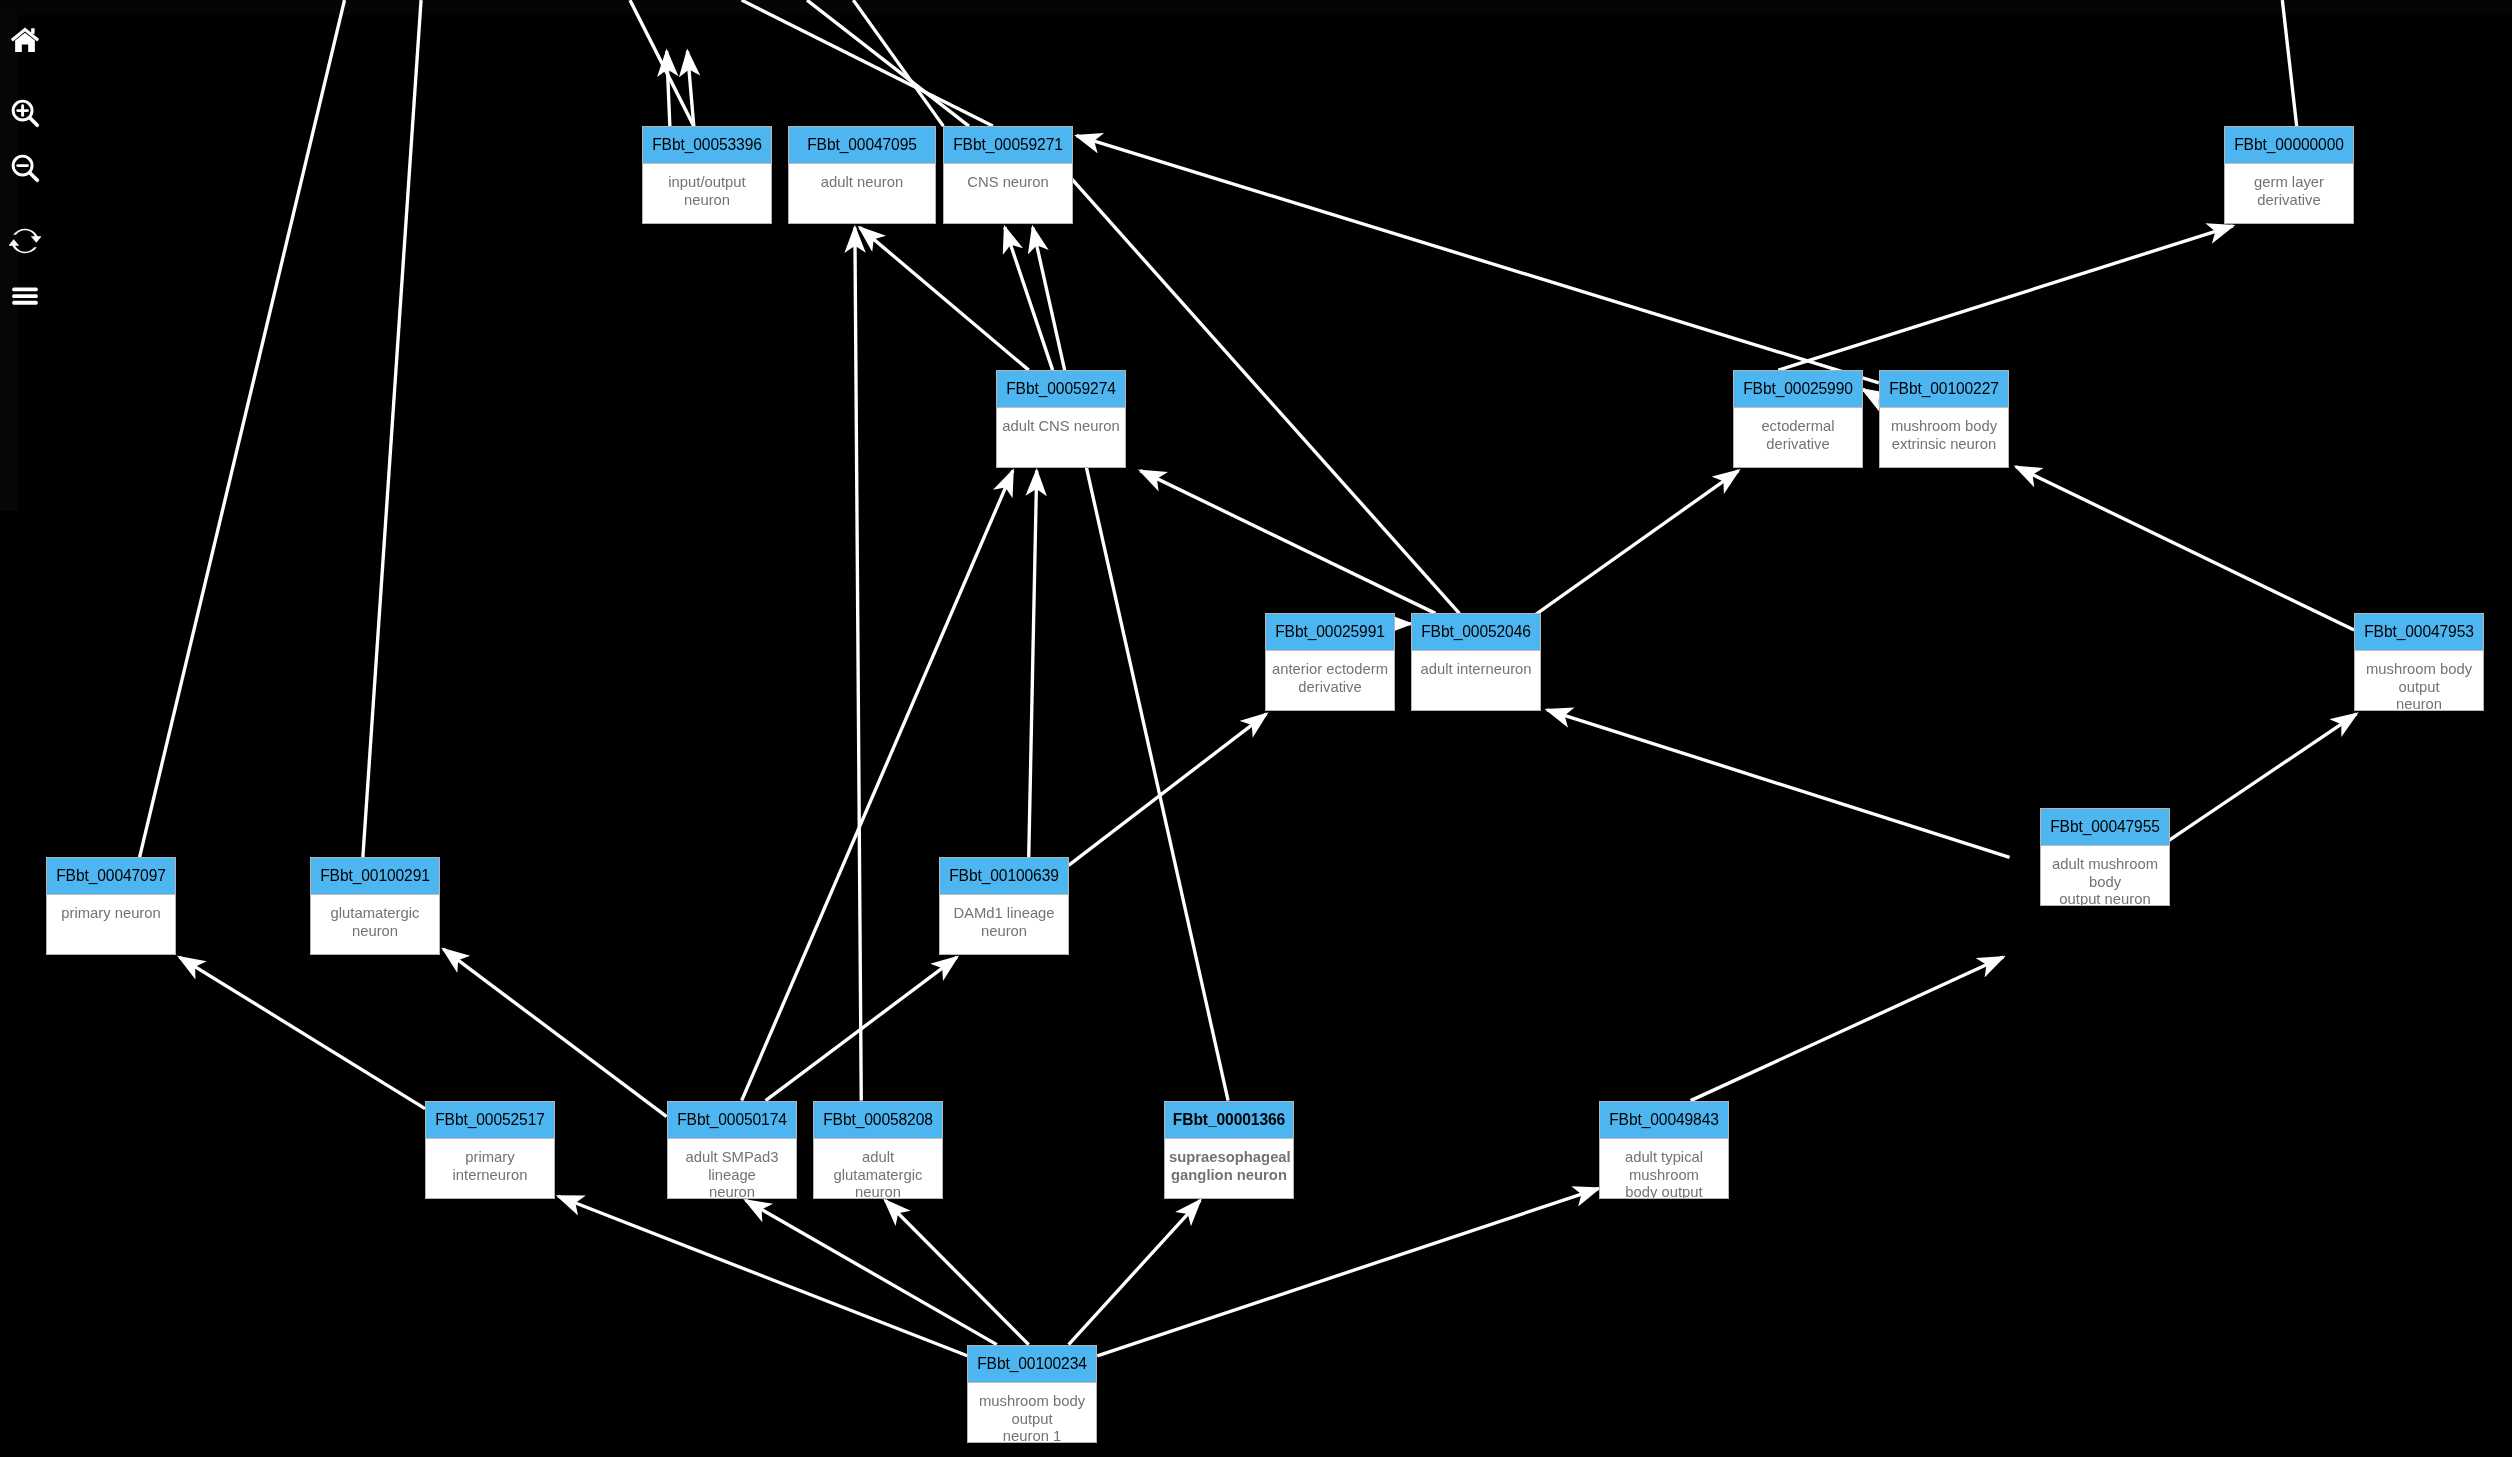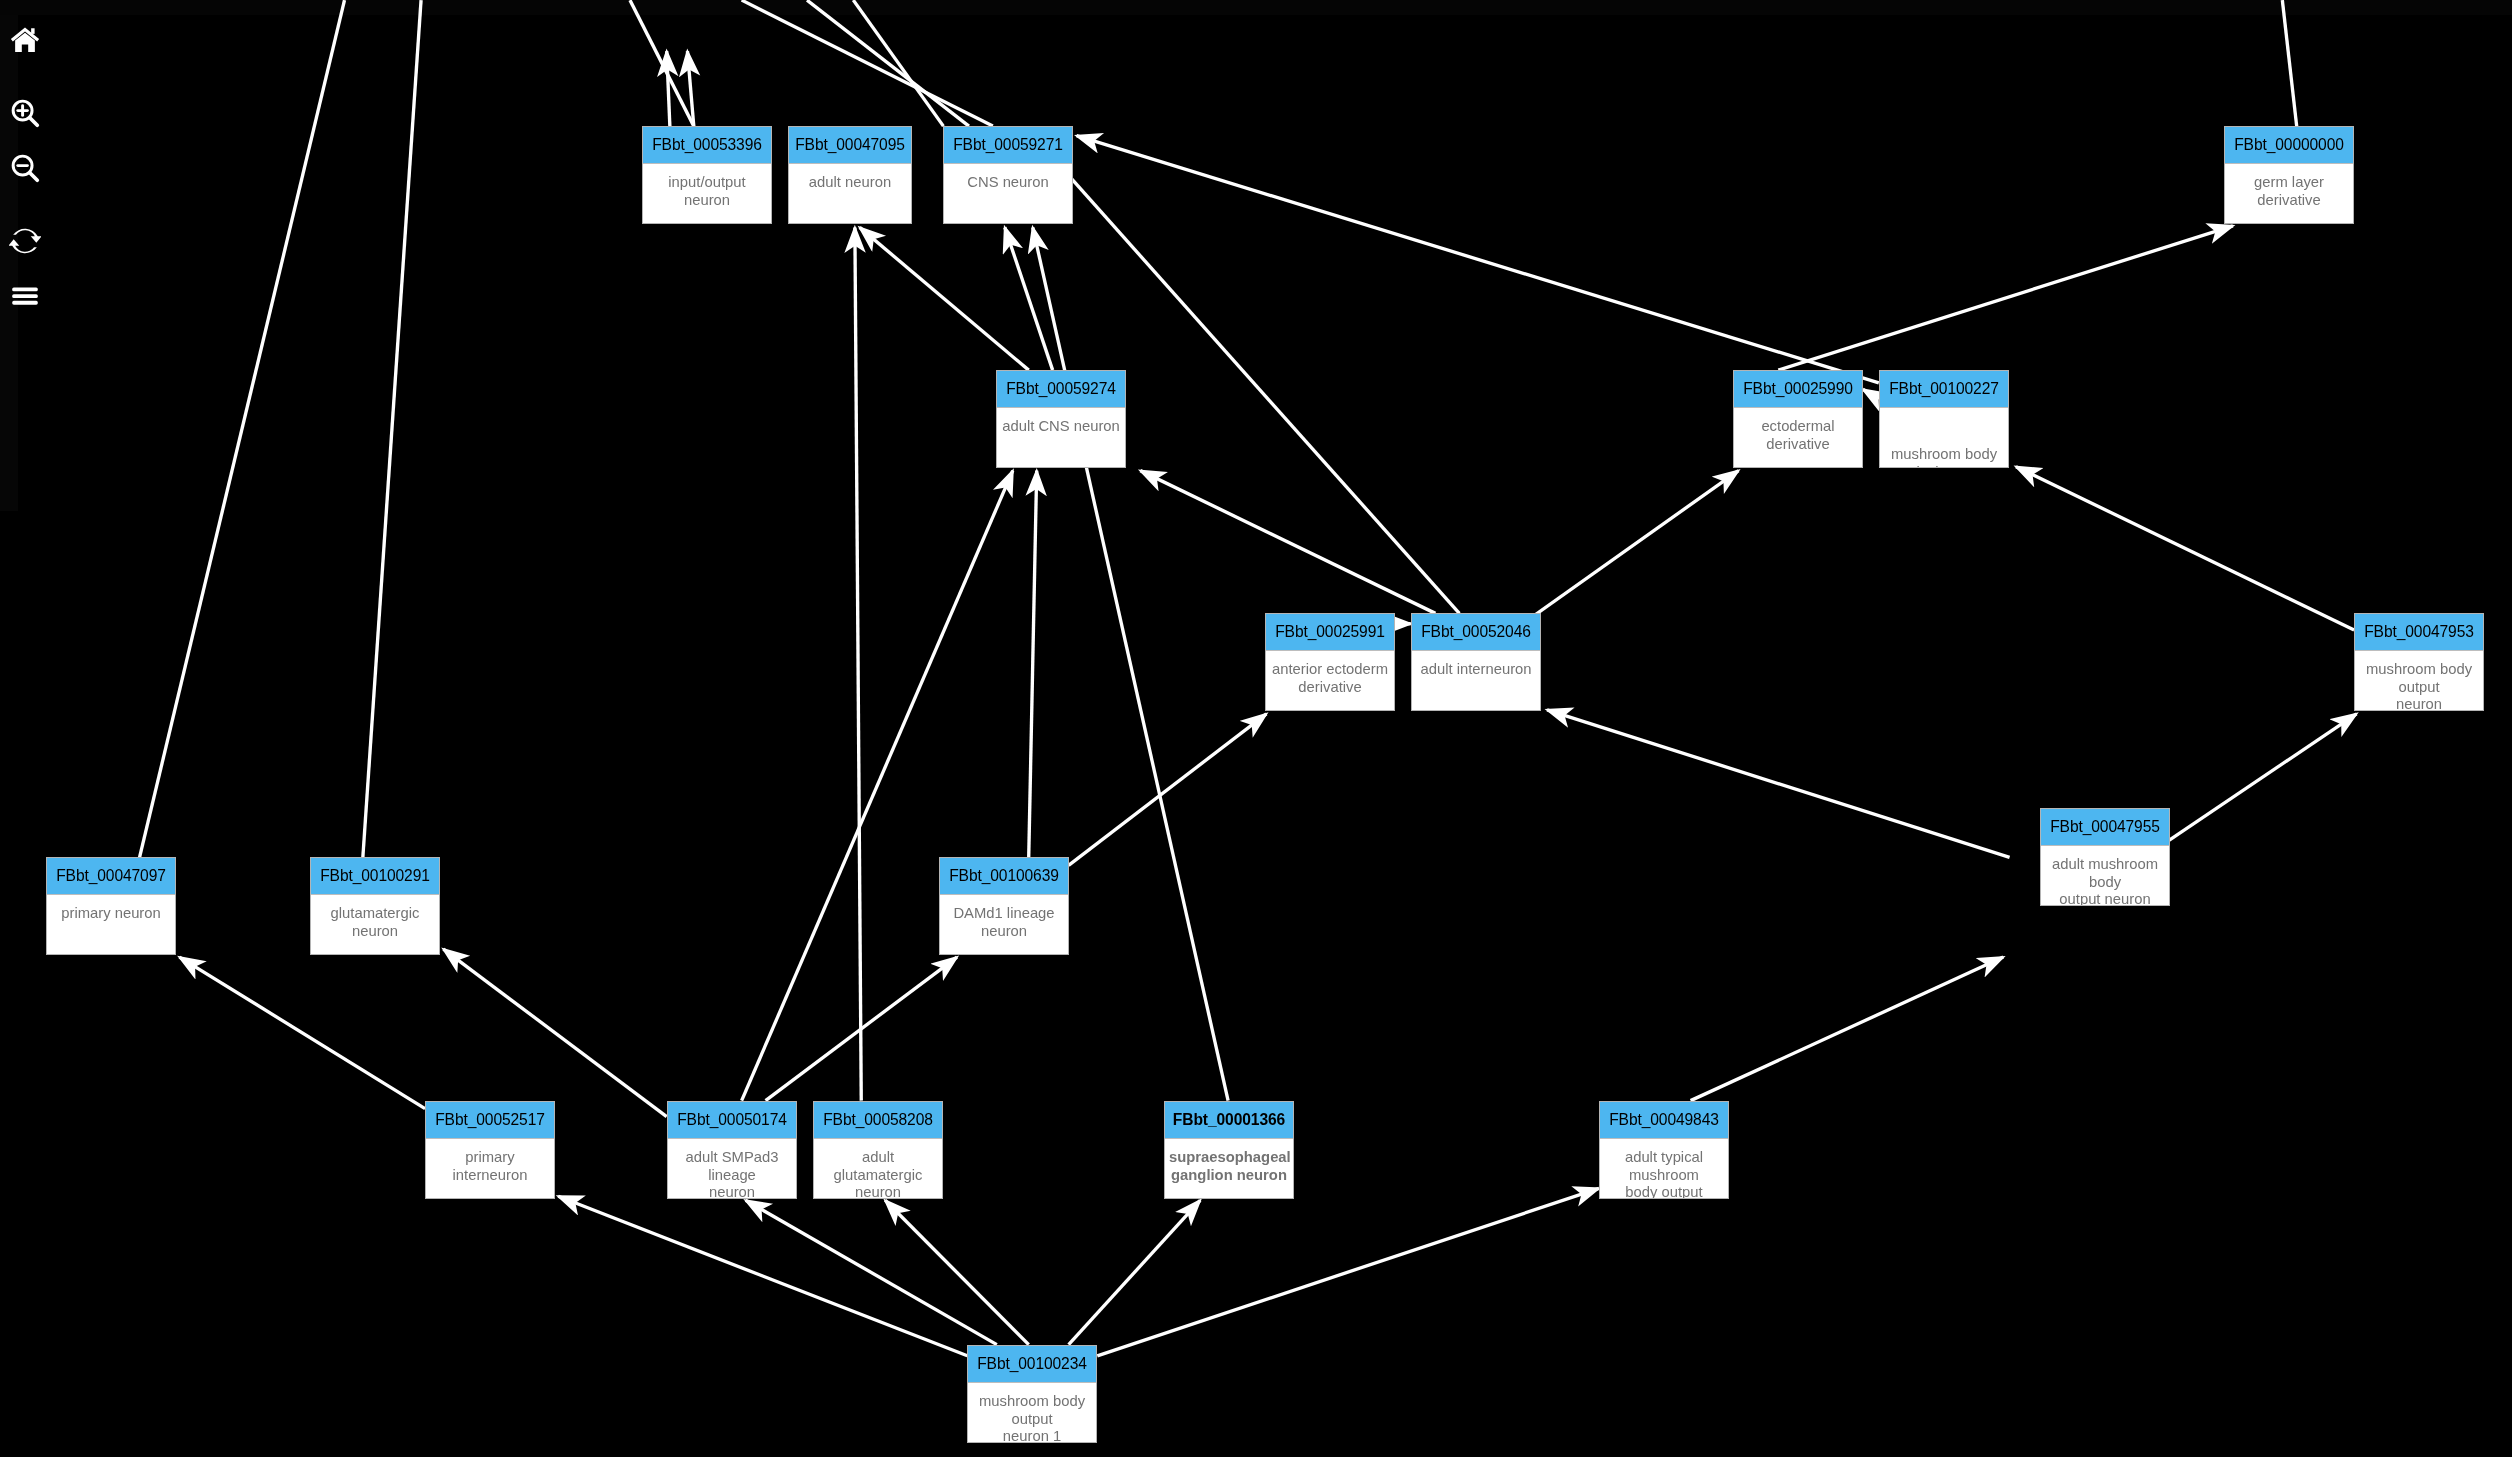--- a/index.html
+++ b/index.html
@@ -236,41 +236,41 @@
           <polyline points="1290,1686 1110,1505" fill="none" stroke="#ffffff" stroke-width="4.2" marker-end="url(#arrowhead)"></polyline>
           <polyline points="1340,1686 1505,1505" fill="none" stroke="#ffffff" stroke-width="4.2" marker-end="url(#arrowhead)"></polyline>
           <polyline points="1376,1700 2005,1490" fill="none" stroke="#ffffff" stroke-width="4.2" marker-end="url(#arrowhead)"></polyline>
         </g>
     </svg>
     <div id="node-layer">
         <div class="graph-node" style="left: 642px; top: 126px; width: 130px; height: 98px;">
           <div class="node-header">FBbt_00053396</div>
           <div class="node-label">input/output neuron</div>
         </div>
-        <div class="graph-node" style="left: 788px; top: 126px; width: 124px; height: 98px;">
+        <div class="graph-node" style="left: 788px; top: 126px; width: 148px; height: 98px;">
           <div class="node-header">FBbt_00047095</div>
           <div class="node-label">adult neuron</div>
         </div>
         <div class="graph-node" style="left: 943px; top: 126px; width: 130px; height: 98px;">
           <div class="node-header">FBbt_00059271</div>
           <div class="node-label">CNS neuron</div>
         </div>
         <div class="graph-node" style="left: 2224px; top: 126px; width: 130px; height: 98px;">
           <div class="node-header">FBbt_00000000</div>
           <div class="node-label">germ layer derivative</div>
         </div>
         <div class="graph-node" style="left: 996px; top: 370px; width: 130px; height: 98px;">
           <div class="node-header">FBbt_00059274</div>
           <div class="node-label">adult CNS neuron</div>
         </div>
         <div class="graph-node" style="left: 1733px; top: 370px; width: 130px; height: 98px;">
           <div class="node-header">FBbt_00025990</div>
           <div class="node-label">ectodermal derivative</div>
         </div>
-        <div class="graph-node" style="left: 1879px; top: 370px; width: 130px; height: 98px; gap: 28px;">
+        <div class="graph-node" style="left: 1879px; top: 370px; width: 130px; height: 98px;">
           <div class="node-header">FBbt_00100227</div>
           <div class="node-label">mushroom body
 extrinsic neuron</div>
         </div>
         <div class="graph-node" style="left: 1265px; top: 613px; width: 130px; height: 98px;">
           <div class="node-header">FBbt_00025991</div>
           <div class="node-label">anterior ectoderm
 derivative</div>
         </div>
         <div class="graph-node" style="left: 1411px; top: 613px; width: 130px; height: 98px;">

